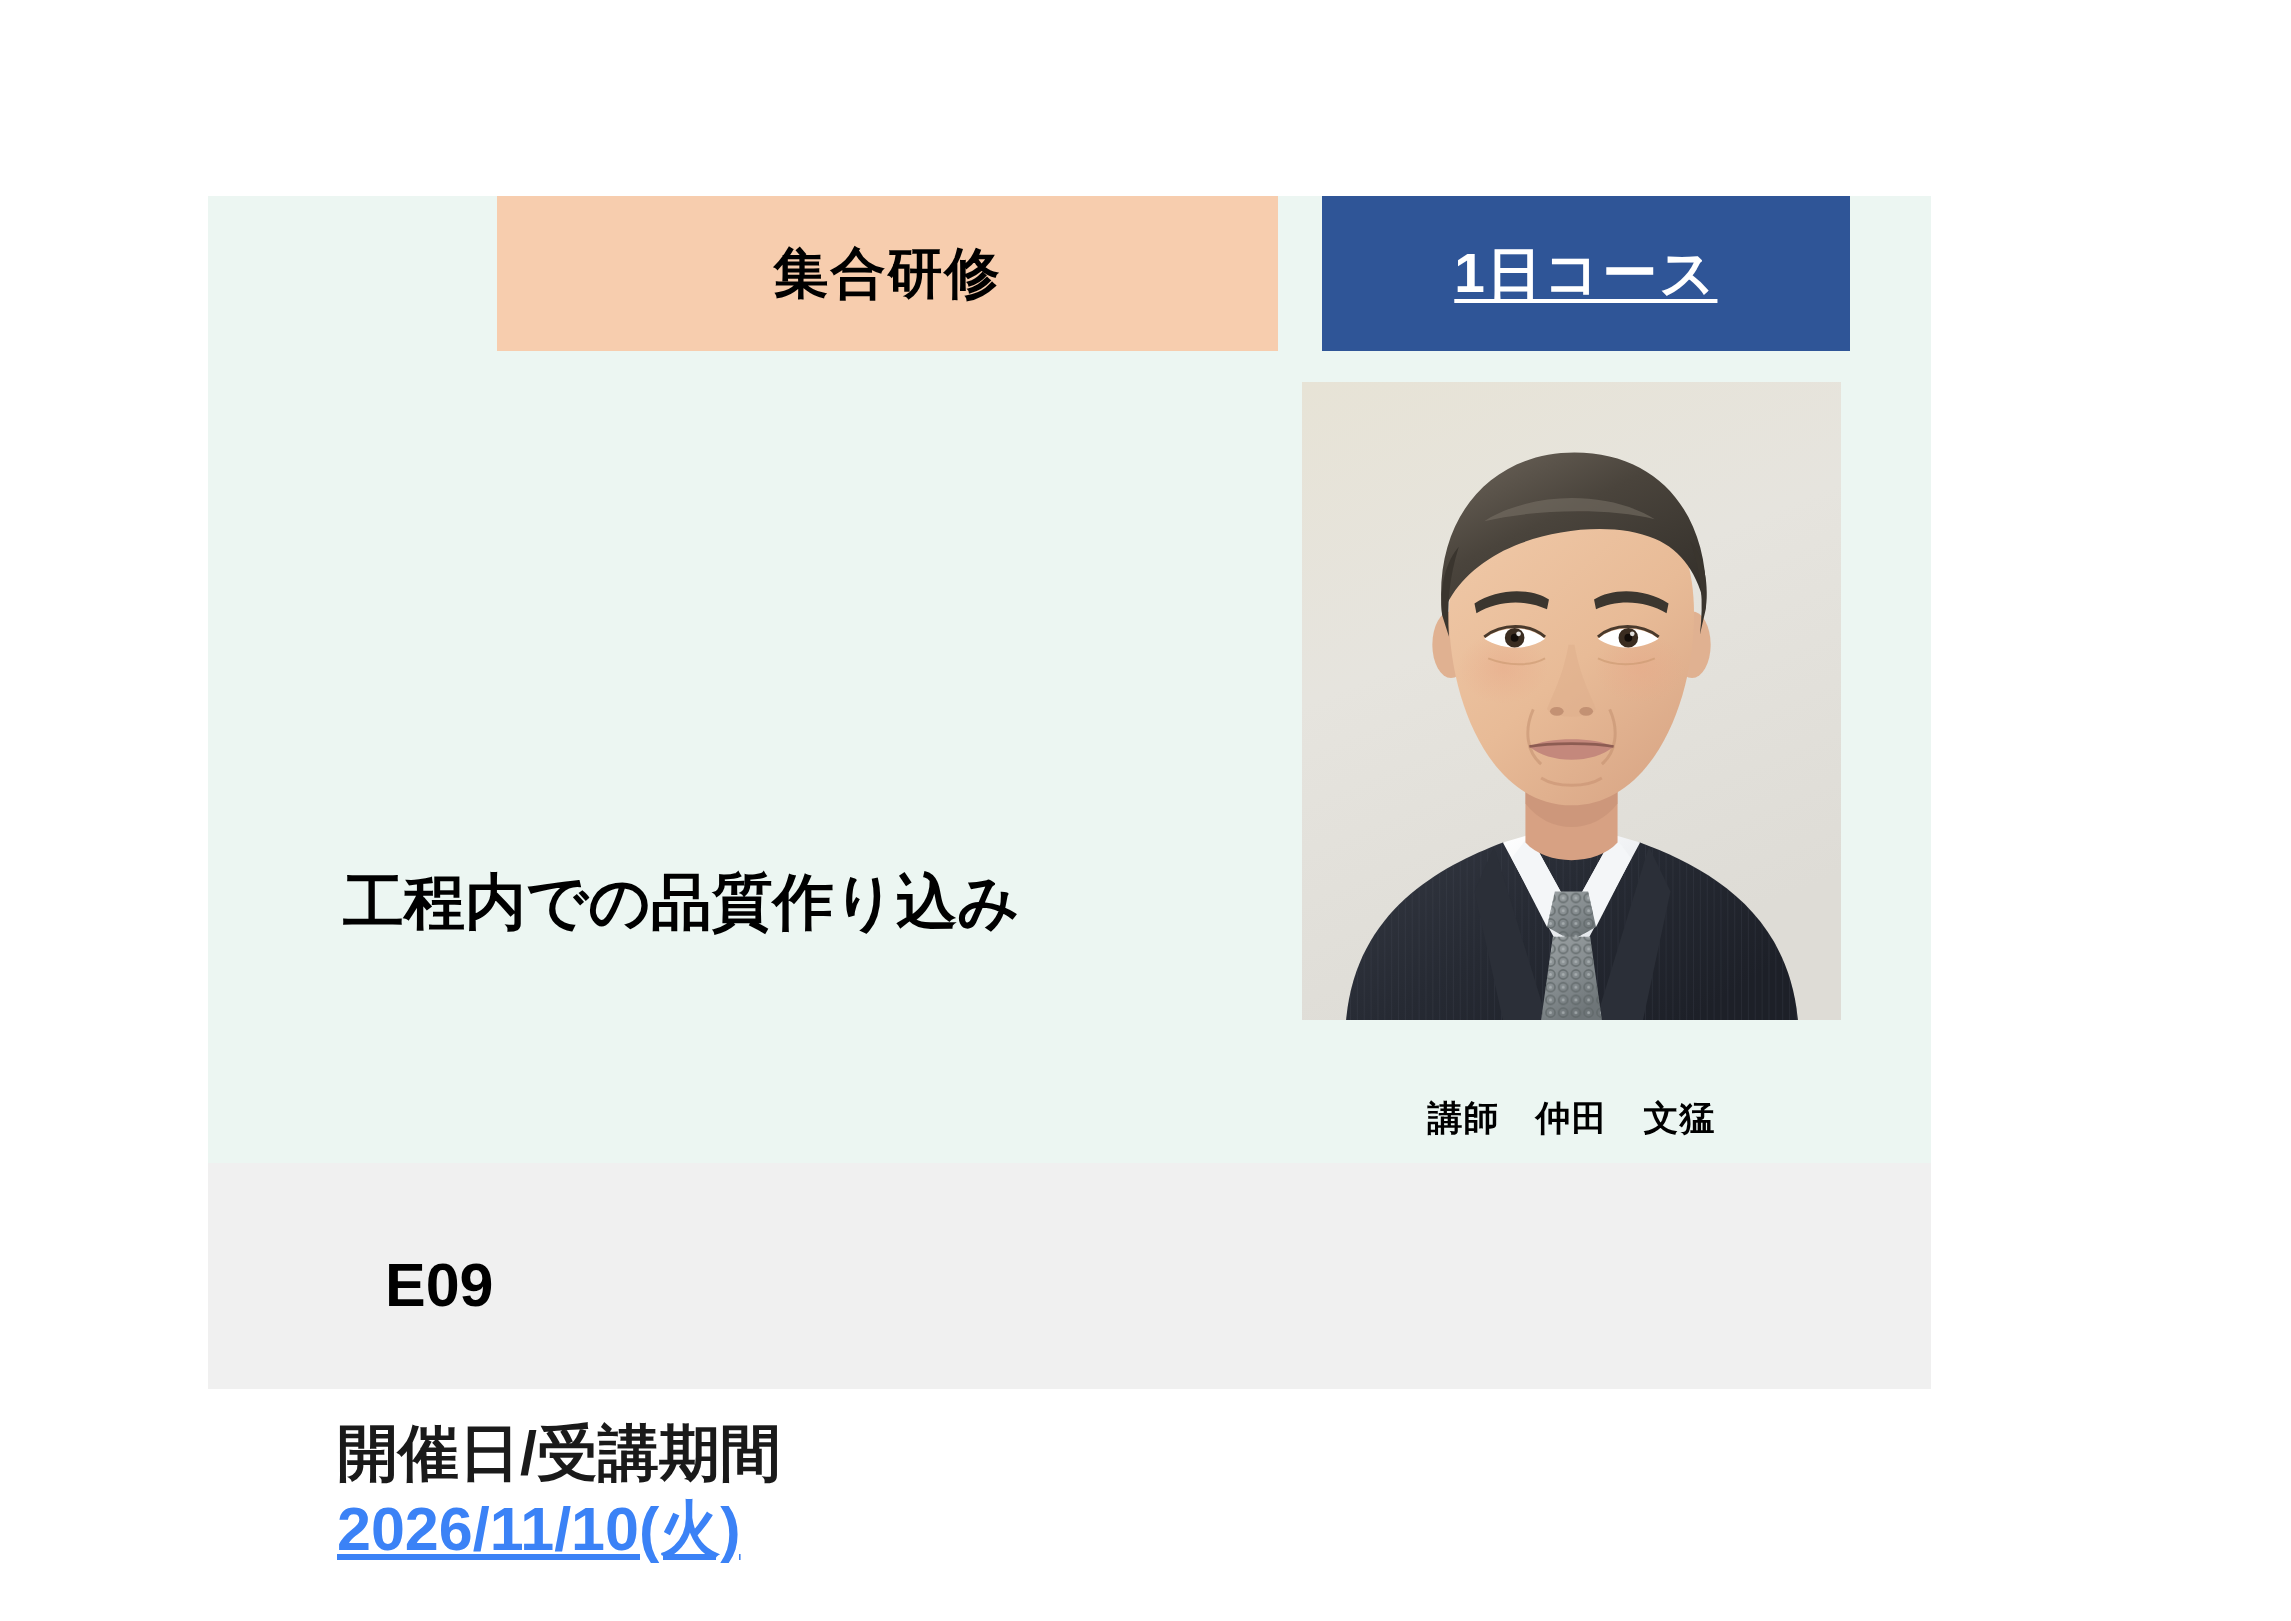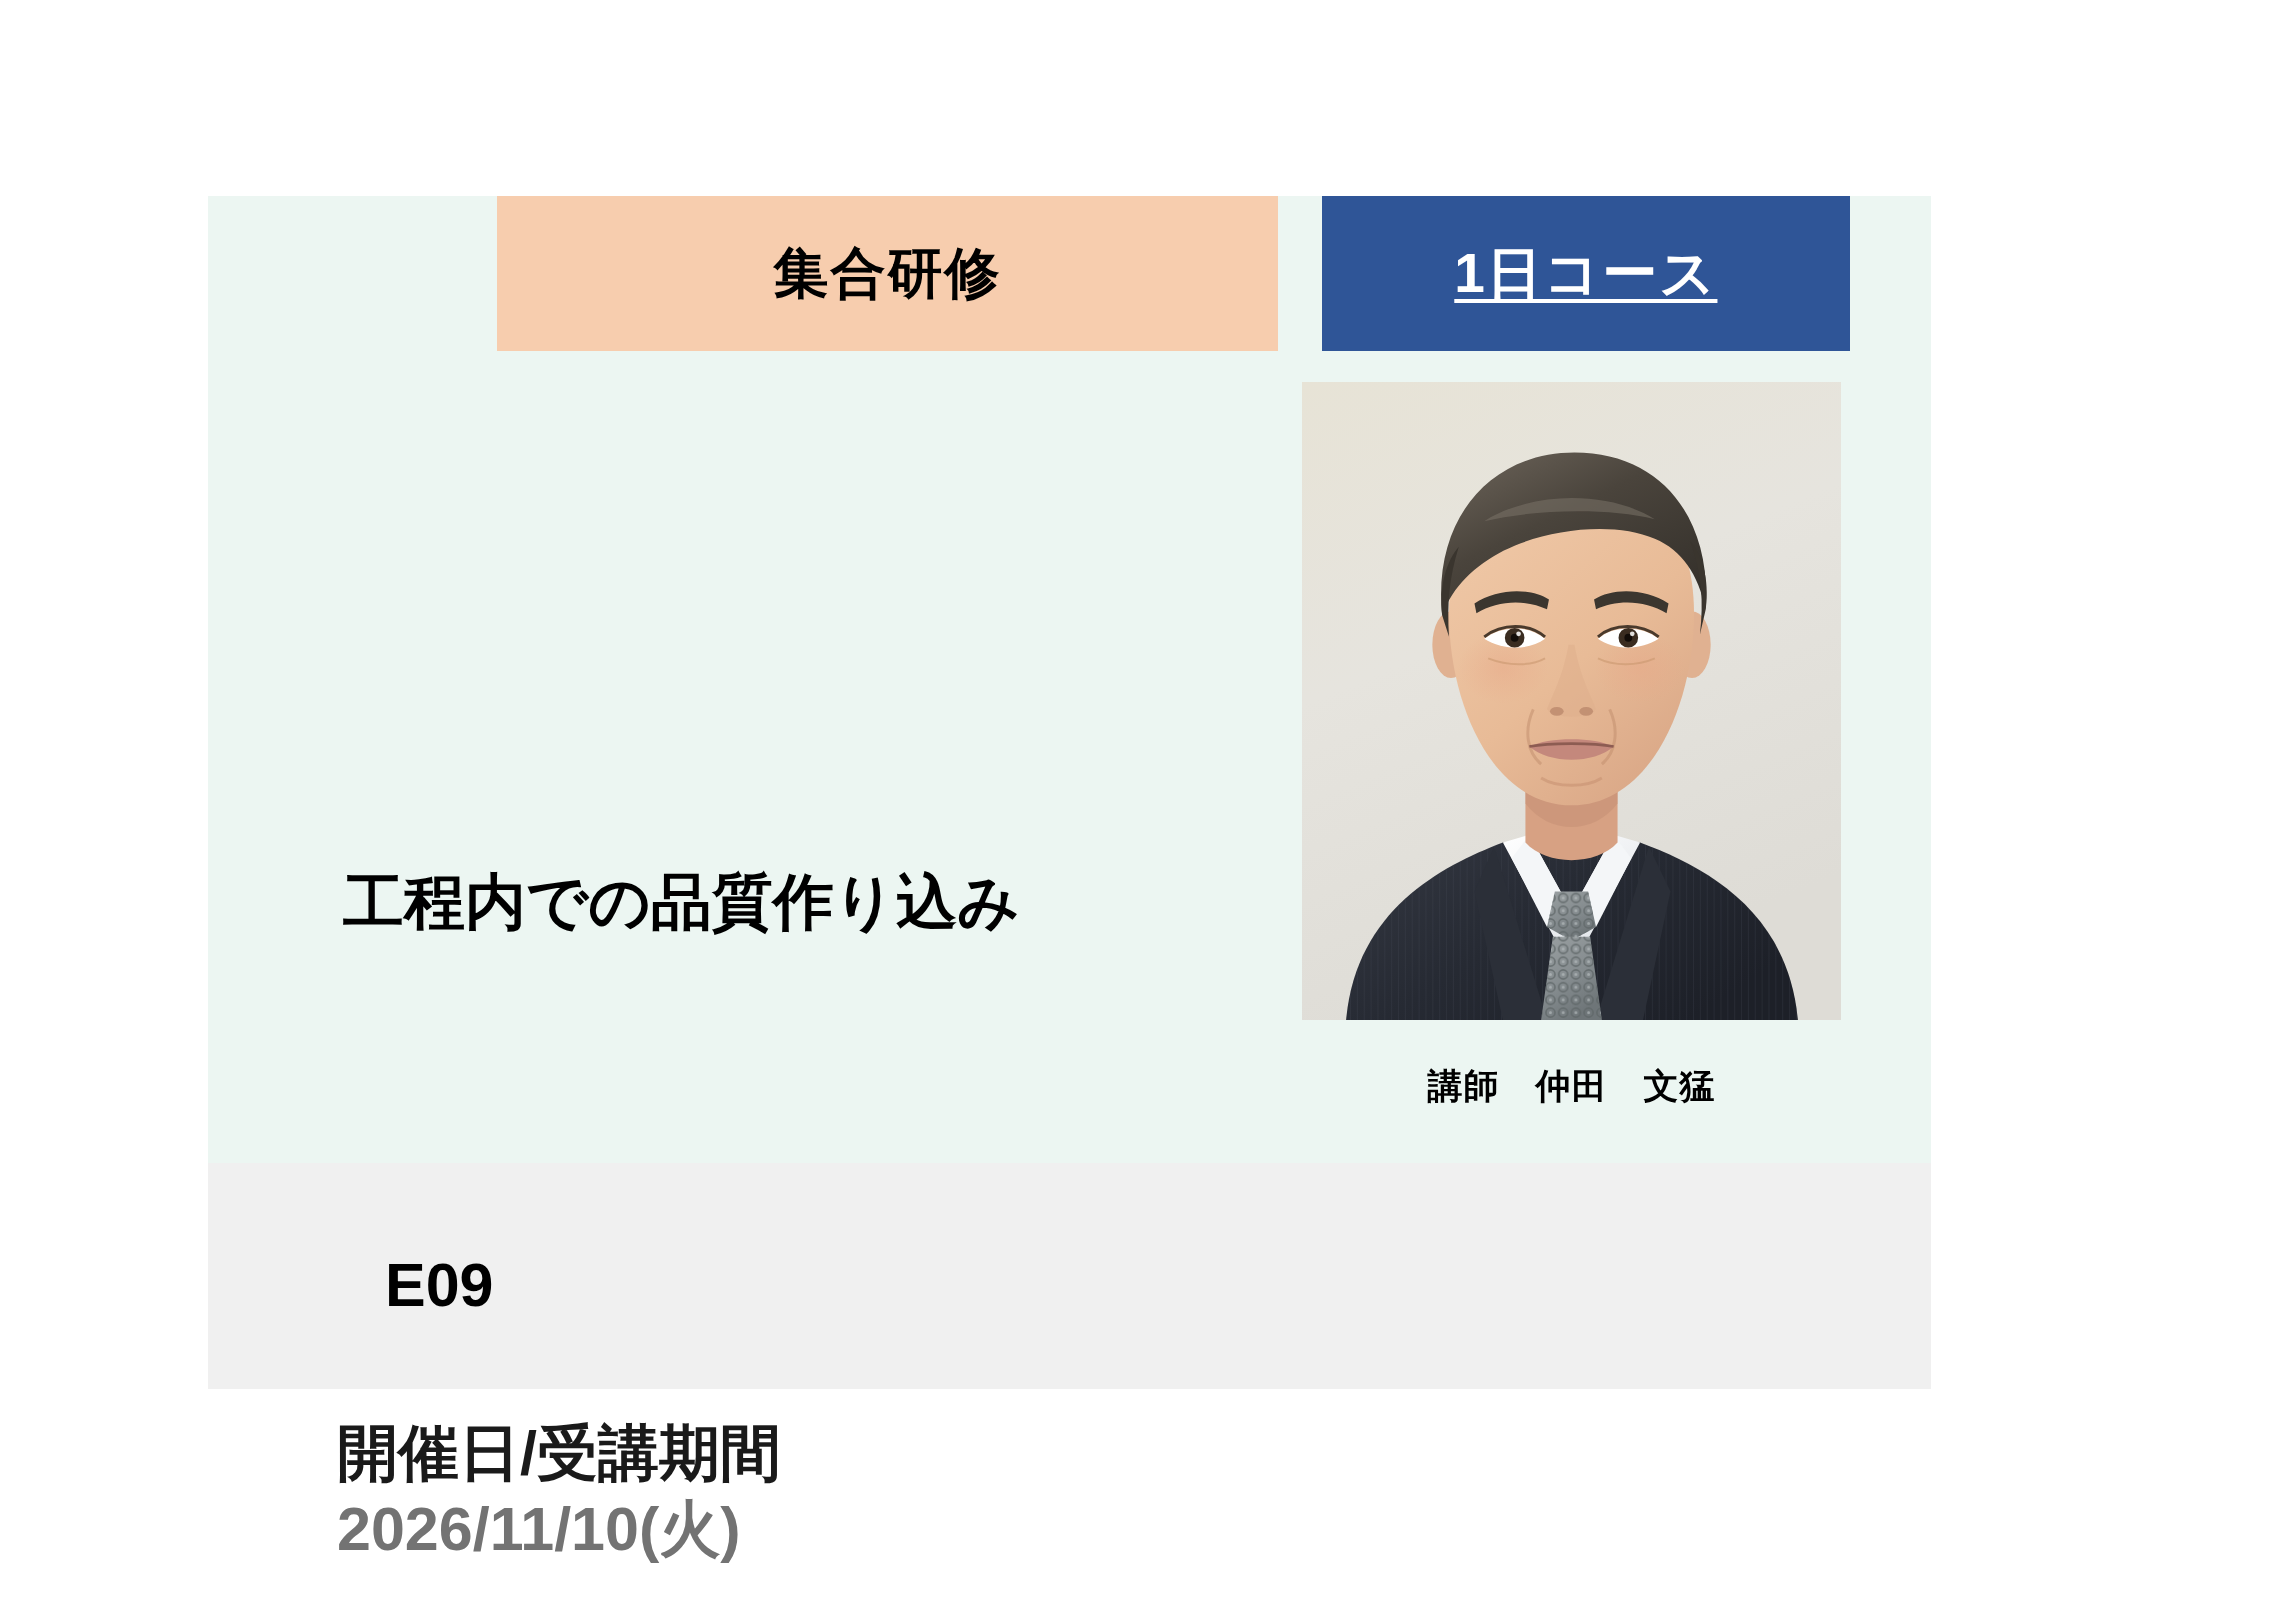--- a/index.html
+++ b/index.html
@@ -127,23 +127,24 @@
   .date-label {
     font-size: 61px;
     font-weight: bold;
     color: #1a1a1a;
     line-height: 1.25;
     white-space: nowrap;
   }
   .date-value {
     font-size: 61px;
     font-weight: bold;
-    color: #737373;
+    color: #3b82f6;
     line-height: 1.25;
     white-space: nowrap;
+    text-decoration: underline;
   }
 
   
   .photo-frame {
     position: absolute;
     left: 1094px;
     top: 186px;
     width: 539px;
     height: 638px;
     overflow: hidden;
@@ -151,21 +152,21 @@
   }
   .portrait {
     display: block;
     width: 539px;
     height: 638px;
   }
 
   .instructor-caption {
     position: absolute;
     left: 1094px;
-    top: 867px;
+    top: 899px;
     width: 539px;
     text-align: center;
     font-size: 35px;
     font-weight: bold;
     color: #000000;
     letter-spacing: 1px;
     white-space: nowrap;
   }
 </style>
 </head>

